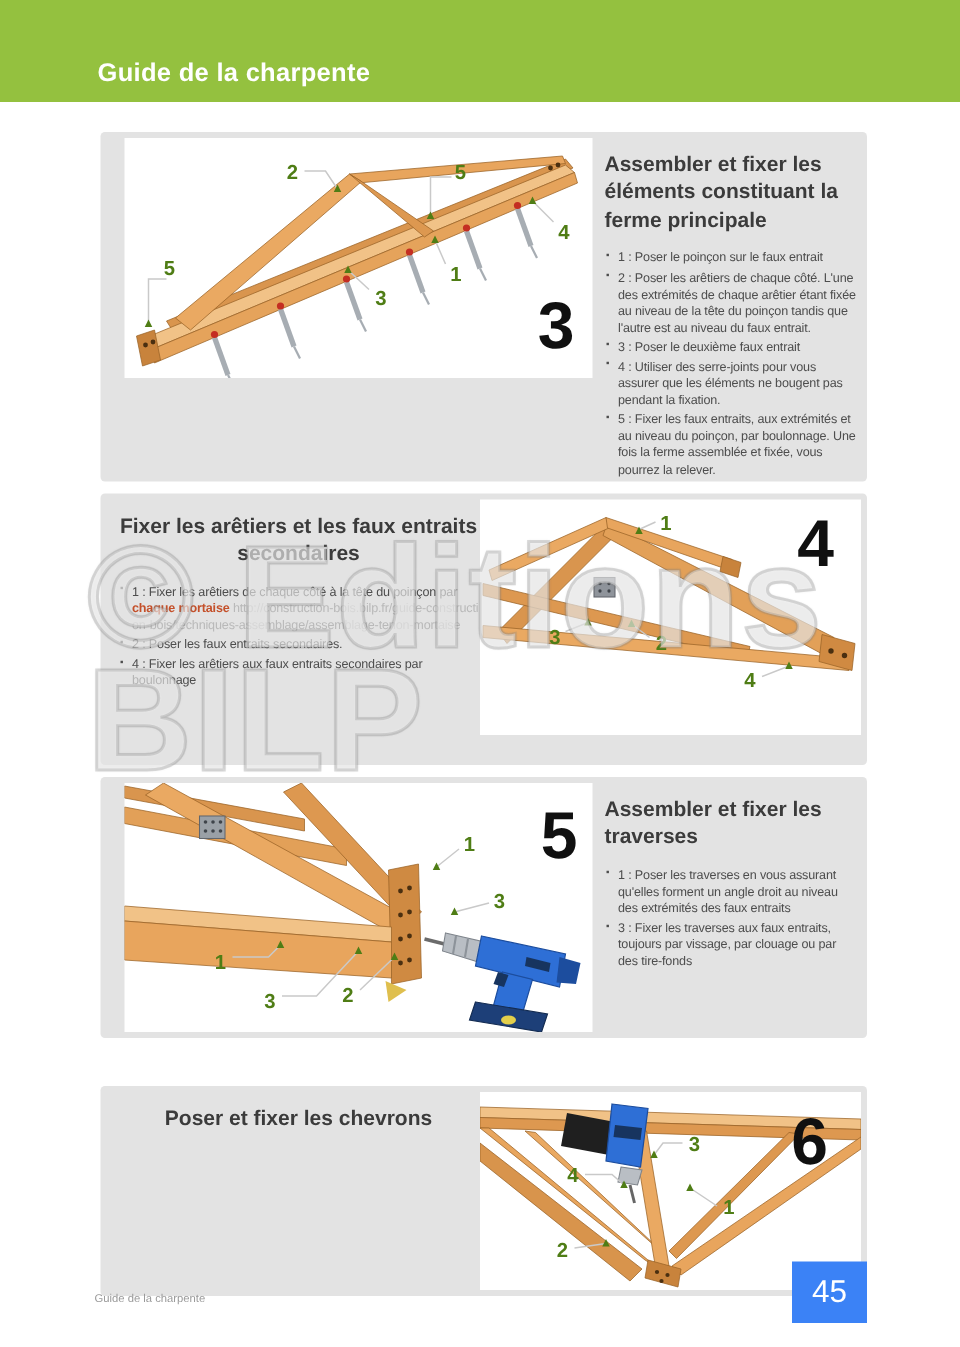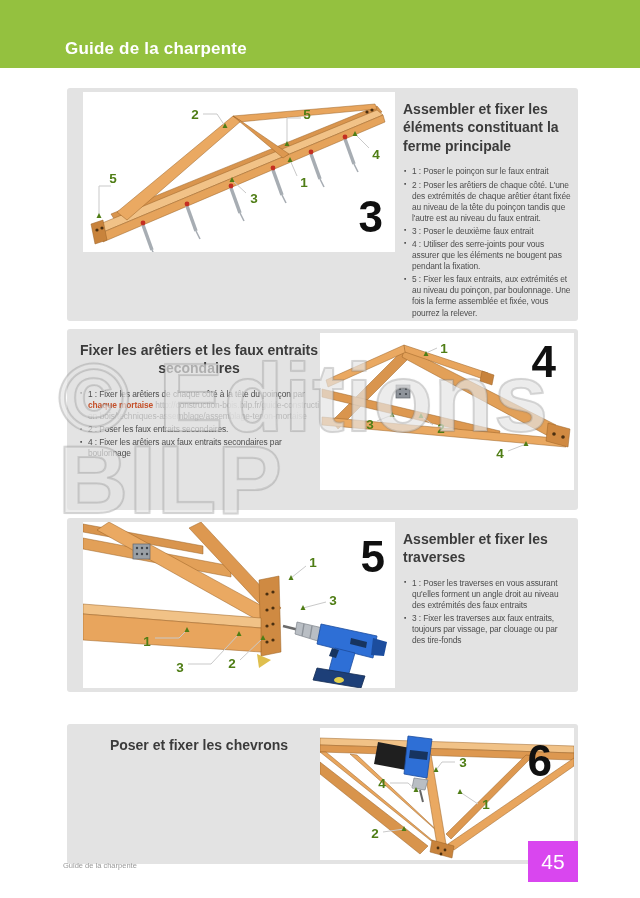--- a/index.html
+++ b/index.html
@@ -40,21 +40,21 @@
   .wood{stroke:#9a6327;stroke-width:0.5;}
   
   .watermark{position:absolute;left:0;top:0;width:640px;height:898px;pointer-events:none;z-index:5;}
   .wm-line{position:absolute;font-weight:bold;color:rgba(255,255,255,0.55);
     -webkit-text-stroke:2px rgba(128,128,128,0.28);
     text-shadow:0 0 2px rgba(120,120,120,0.30);letter-spacing:1px;}
   .wm-1{left:58px;top:342px;font-size:97px;}
   .wm-2{left:58px;top:424px;font-size:97px;}
   
   .footer-text{position:absolute;left:63px;top:861px;font-size:7.5px;color:#999999;}
-  .page-badge{position:absolute;left:528px;top:841px;width:50px;height:41px;background:#d946ef;
+  .page-badge{position:absolute;left:528px;top:841px;width:50px;height:41px;background:#3b82f6;
     color:#ffffff;font-size:21px;display:flex;align-items:center;justify-content:center;}
 </style>
 </head>
 <body>
 
 <div class="header">
   <div class="header-title">Guide de la charpente</div>
 </div>
 
 <div class="section" id="section-3">

